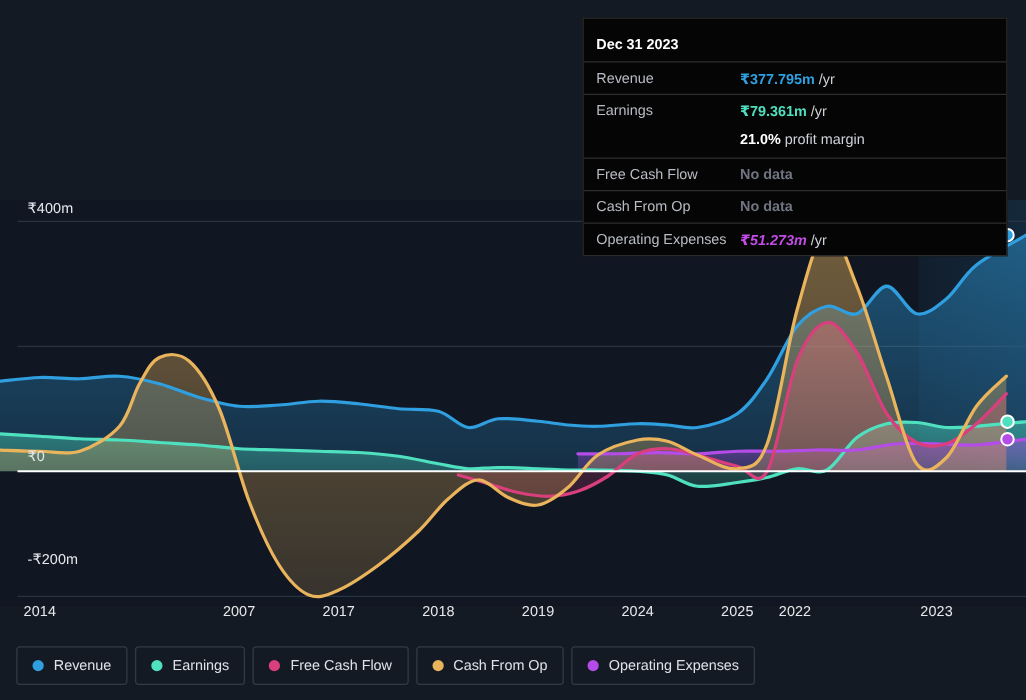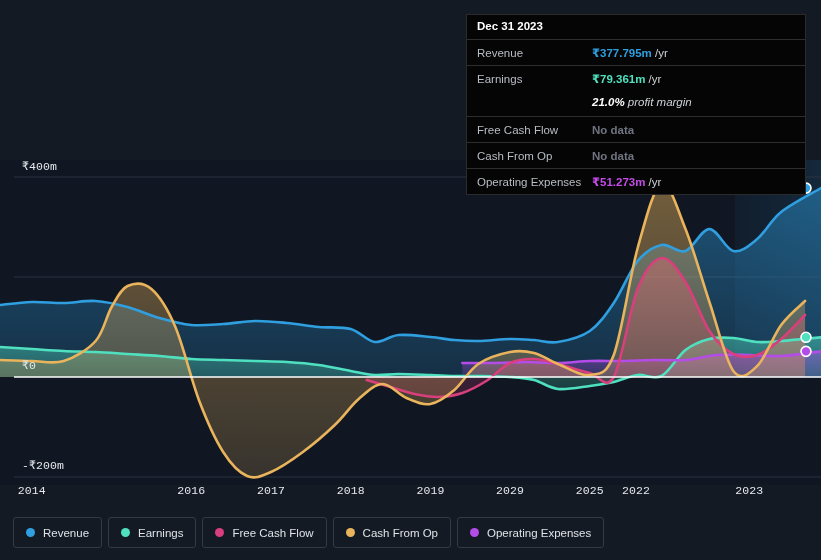--- a/index.html
+++ b/index.html
@@ -5,52 +5,52 @@
   html,body{margin:0;padding:0;background:#0d1117;}
   body{
     width:821px;height:560px;overflow:hidden;position:relative;
     font-family:"Liberation Sans","DejaVu Sans",sans-serif;
     background:#141a24;
     color:#e8eaed;
   }
   #root{position:absolute;inset:0;background:#141a24;}
 
   
-  .plot-wrap{position:absolute;left:0;top:0;width:821px;height:505px;font-family:Liberation Mono, monospace;}
+  .plot-wrap{position:absolute;left:0;top:0;width:821px;height:505px;}
   .plot-svg{position:absolute;left:0;top:0;}
 
   .axis-label{
     position:absolute;font-size:11.5px;color:#e6e8ec;white-space:nowrap;
     letter-spacing:.1px;
   }
   .y-label{left:22px;}
   .x-label{font-size:11.5px;color:#e6e8ec;transform:translateX(-50%);}
 
   
   .tooltip{
     position:absolute;left:466px;top:14px;width:340px;
     background:#050505;border:1px solid #2b2b2b;
     padding:0;box-sizing:border-box;
   }
   .tt-title{
     font-size:11.5px;font-weight:bold;color:#ffffff;
-    padding:5px 10px 7px 10px;
+    padding:15px 10px 7px 10px;
   }
   .tt-row{
     display:flex;align-items:center;
     border-top:1px solid #2e2e2e;
     padding:4px 10px 4px 10px;
     min-height:17px;font-size:11.5px;
   }
   .tt-key{width:115px;color:#b9bdc4;flex:0 0 115px;}
   .tt-val{color:#d8dbe0;}
   .tt-val .num{font-weight:bold;}
   .tt-unit{color:#cfd3d9;}
   .tt-nodata{color:#6f7480;text-align:right;}
-  .tt-sub{border-top:none;padding-top:2px;padding-bottom:6px;font-style:italic;}
+  .tt-sub{border-top:none;padding-top:2px;padding-bottom:6px;}
   .tt-sub .tt-key{flex:0 0 115px;}
 
   
   .legend{
     position:absolute;left:0;top:505px;width:821px;height:55px;
     display:flex;align-items:center;gap:6px;padding-left:13px;
     box-sizing:border-box;background:#141a24;
   }
   .legend-item{
     display:flex;align-items:center;gap:8px;
@@ -111,30 +111,30 @@
         <path d="M0.00,360.00C5.31,360.17 21.26,360.83 31.88,361.00C42.51,361.17 53.14,364.33 63.77,361.00C74.39,357.67 87.68,350.00 95.65,341.00C103.62,332.00 106.28,316.17 111.59,307.00C116.91,297.83 120.89,289.00 127.53,286.00C134.18,283.00 143.48,282.17 151.45,289.00C159.42,295.83 167.39,308.33 175.36,327.00C183.33,345.67 191.30,380.17 199.27,401.00C207.24,421.83 215.21,439.50 223.18,452.00C231.16,464.50 239.13,472.67 247.10,476.00C255.07,479.33 261.71,476.00 271.01,472.00C280.31,468.00 292.27,459.83 302.89,452.00C313.52,444.17 325.48,433.83 334.78,425.00C344.08,416.17 350.72,405.83 358.69,399.00C366.66,392.17 374.63,384.17 382.60,384.00C390.57,383.83 398.54,394.67 406.51,398.00C414.49,401.33 422.46,405.33 430.43,404.00C438.40,402.67 446.37,396.67 454.34,390.00C462.31,383.33 468.95,370.33 478.25,364.00C487.55,357.67 500.84,353.83 510.14,352.00C519.44,350.17 526.08,351.00 534.05,353.00C542.02,355.00 548.66,360.33 557.96,364.00C567.26,367.67 580.55,376.50 589.84,375.00C599.14,373.50 605.79,376.17 613.76,355.00C621.73,333.83 629.70,276.50 637.67,248.00C645.64,219.50 653.61,187.17 661.58,184.00C669.55,180.83 677.52,209.33 685.50,229.00C693.47,248.67 701.44,278.33 709.41,302.00C717.38,325.67 725.35,360.33 733.32,371.00C741.29,381.67 749.26,373.67 757.23,366.00C765.20,358.33 773.17,335.83 781.15,325.00C789.12,314.17 801.07,305.00 805.06,301.00" fill="none" stroke="#e9b45c" stroke-width="2.6" stroke-linecap="round" stroke-linejoin="round"></path>
         <line x1="14" y1="377" x2="821" y2="377" stroke="#ffffff" stroke-width="1.6"></line>
         <circle cx="806" cy="188.1025" r="5" fill="#2f9fe0" stroke="#ffffff" stroke-width="1.6"></circle>
         <circle cx="806" cy="337.3195" r="5" fill="#4fe0c0" stroke="#ffffff" stroke-width="1.6"></circle>
         <circle cx="806" cy="351.3635" r="5" fill="#b44ce8" stroke="#ffffff" stroke-width="1.6"></circle>
         <line x1="806" y1="160" x2="806" y2="377" stroke="#ffffff" stroke-width="0" opacity="0"></line>
       </svg>
     <div id="y-labels">
         <div class="axis-label y-label" style="top: 159px;">₹400m</div>
         <div class="axis-label y-label" style="top: 358px;">₹0</div>
-        <div class="axis-label y-label" style="top: 458px;">-₹200m</div>
+        <div class="axis-label y-label" style="top: 440px;">-₹200m</div>
       </div>
     <div id="x-labels">
         <div class="axis-label x-label" style="left: 31.8835px; top: 484px;">2014</div>
         <div class="axis-label x-label" style="left: 111.592px; top: 484px; margin-top: 29px;">2015</div>
-        <div class="axis-label x-label" style="left: 191.301px; top: 484px;">2016</div>
+        <div class="axis-label x-label" style="left: 191.301px; top: 484px;">2007</div>
         <div class="axis-label x-label" style="left: 271.01px; top: 484px;">2017</div>
         <div class="axis-label x-label" style="left: 350.718px; top: 484px;">2018</div>
         <div class="axis-label x-label" style="left: 430.427px; top: 484px;">2019</div>
-        <div class="axis-label x-label" style="left: 510.136px; top: 484px;">2029</div>
+        <div class="axis-label x-label" style="left: 510.136px; top: 484px;">2024</div>
         <div class="axis-label x-label" style="left: 589.845px; top: 484px;">2025</div>
         <div class="axis-label x-label" style="left: 636px; top: 484px;">2022</div>
         <div class="axis-label x-label" style="left: 749.262px; top: 484px;">2023</div>
       </div>
   </div>
 
   <div class="tooltip">
     <div class="tt-title">Dec 31 2023</div>
     <div id="tt-rows">
         <div class="tt-row">
@@ -152,21 +152,21 @@
         <div class="tt-row">
           <div class="tt-key">Free Cash Flow</div>
           <div class="tt-val"><span class="num tt-nodata">No data</span></div>
         </div>
         <div class="tt-row">
           <div class="tt-key">Cash From Op</div>
           <div class="tt-val"><span class="num tt-nodata">No data</span></div>
         </div>
         <div class="tt-row">
           <div class="tt-key">Operating Expenses</div>
-          <div class="tt-val"><span class="num" style="color: rgb(196, 76, 232);">₹51.273m</span><span class="tt-unit"> /yr</span></div>
+          <div class="tt-val"><span class="num" style="color: rgb(196, 76, 232); font-style: italic;">₹51.273m</span><span class="tt-unit"> /yr</span></div>
         </div>
       </div>
   </div>
 
   <div class="legend" id="legend">
       <div class="legend-item">
         <span class="dot" style="background: rgb(47, 159, 224);"></span>
         <span>Revenue</span>
       </div>
       <div class="legend-item">

